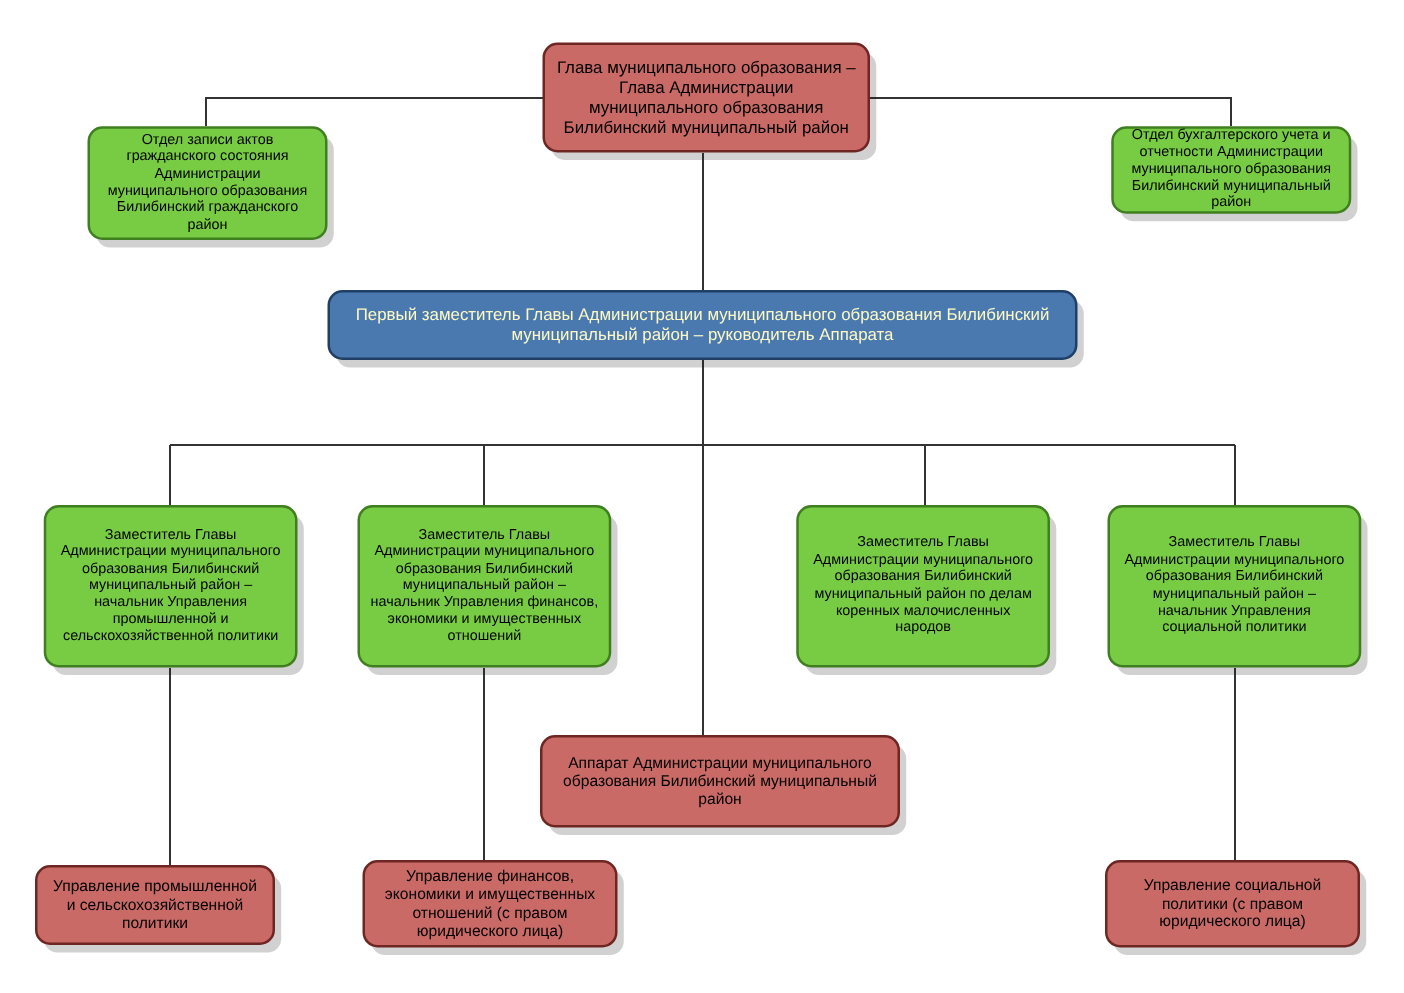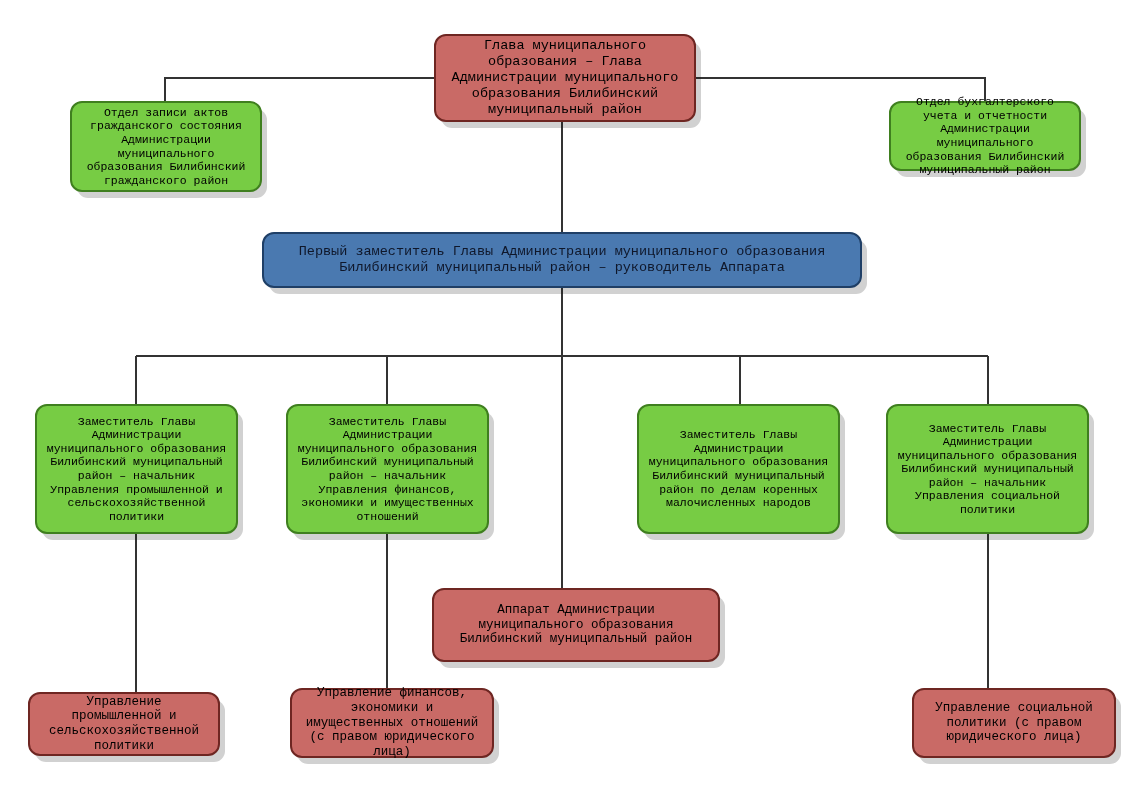--- a/index.html
+++ b/index.html
@@ -33,40 +33,39 @@
     border-radius: 12px;
     display: flex;
     align-items: center;
     justify-content: center;
     text-align: center;
     padding: 22px 8px;
     line-height: 1.18;
     color: #000000;
     z-index: 3;
     box-shadow: 6px 7px 0 -1px rgba(25, 25, 25, 0.20);
-    font-family: Liberation Mono, monospace;
   }
   .node .label {
     display: block;
     width: 100%;
     white-space: pre-line;
   }
   .node.green {
     background: #77CC44;
     border: 2px solid #3F7F1F;
   }
   .node.red {
     background: #C96A66;
     border: 2px solid #6E2622;
   }
   .node.blue {
     background: #4A79B0;
     border: 2px solid #1F3F66;
   }
-  .node.blue .label { color: #0f172a; }
+  .node.blue .label { color: #fef9c3; }
   .fs11 { font-size: 11.5px; }
   .fs12 { font-size: 12.5px; }
   .fs13 { font-size: 13.5px; }
 </style>
 </head>
 <body>
 
 <div id="chart">
 
   <svg id="connectors" viewBox="0 0 1123 794" xmlns="http://www.w3.org/2000/svg">
@@ -124,17 +123,17 @@
   </div>
 
   <div class="node red fs12" style="left:28px; top:692px; width:192px; height:64px;">
     <span class="label">Управление промышленной и сельскохозяйственной политики</span>
   </div>
 
   <div class="node red fs12" style="left:290px; top:688px; width:204px; height:70px;">
     <span class="label">Управление финансов, экономики и имущественных отношений (с правом юридического лица)</span>
   </div>
 
-  <div class="node red fs12" style="left:884px; top:688px; width:204px; height:70px;margin-left:28px;">
+  <div class="node red fs12" style="left:884px; top:688px; width:204px; height:70px;">
     <span class="label">Управление социальной политики (с правом юридического лица)</span>
   </div>
 
 </div>
 
 </body></html>

